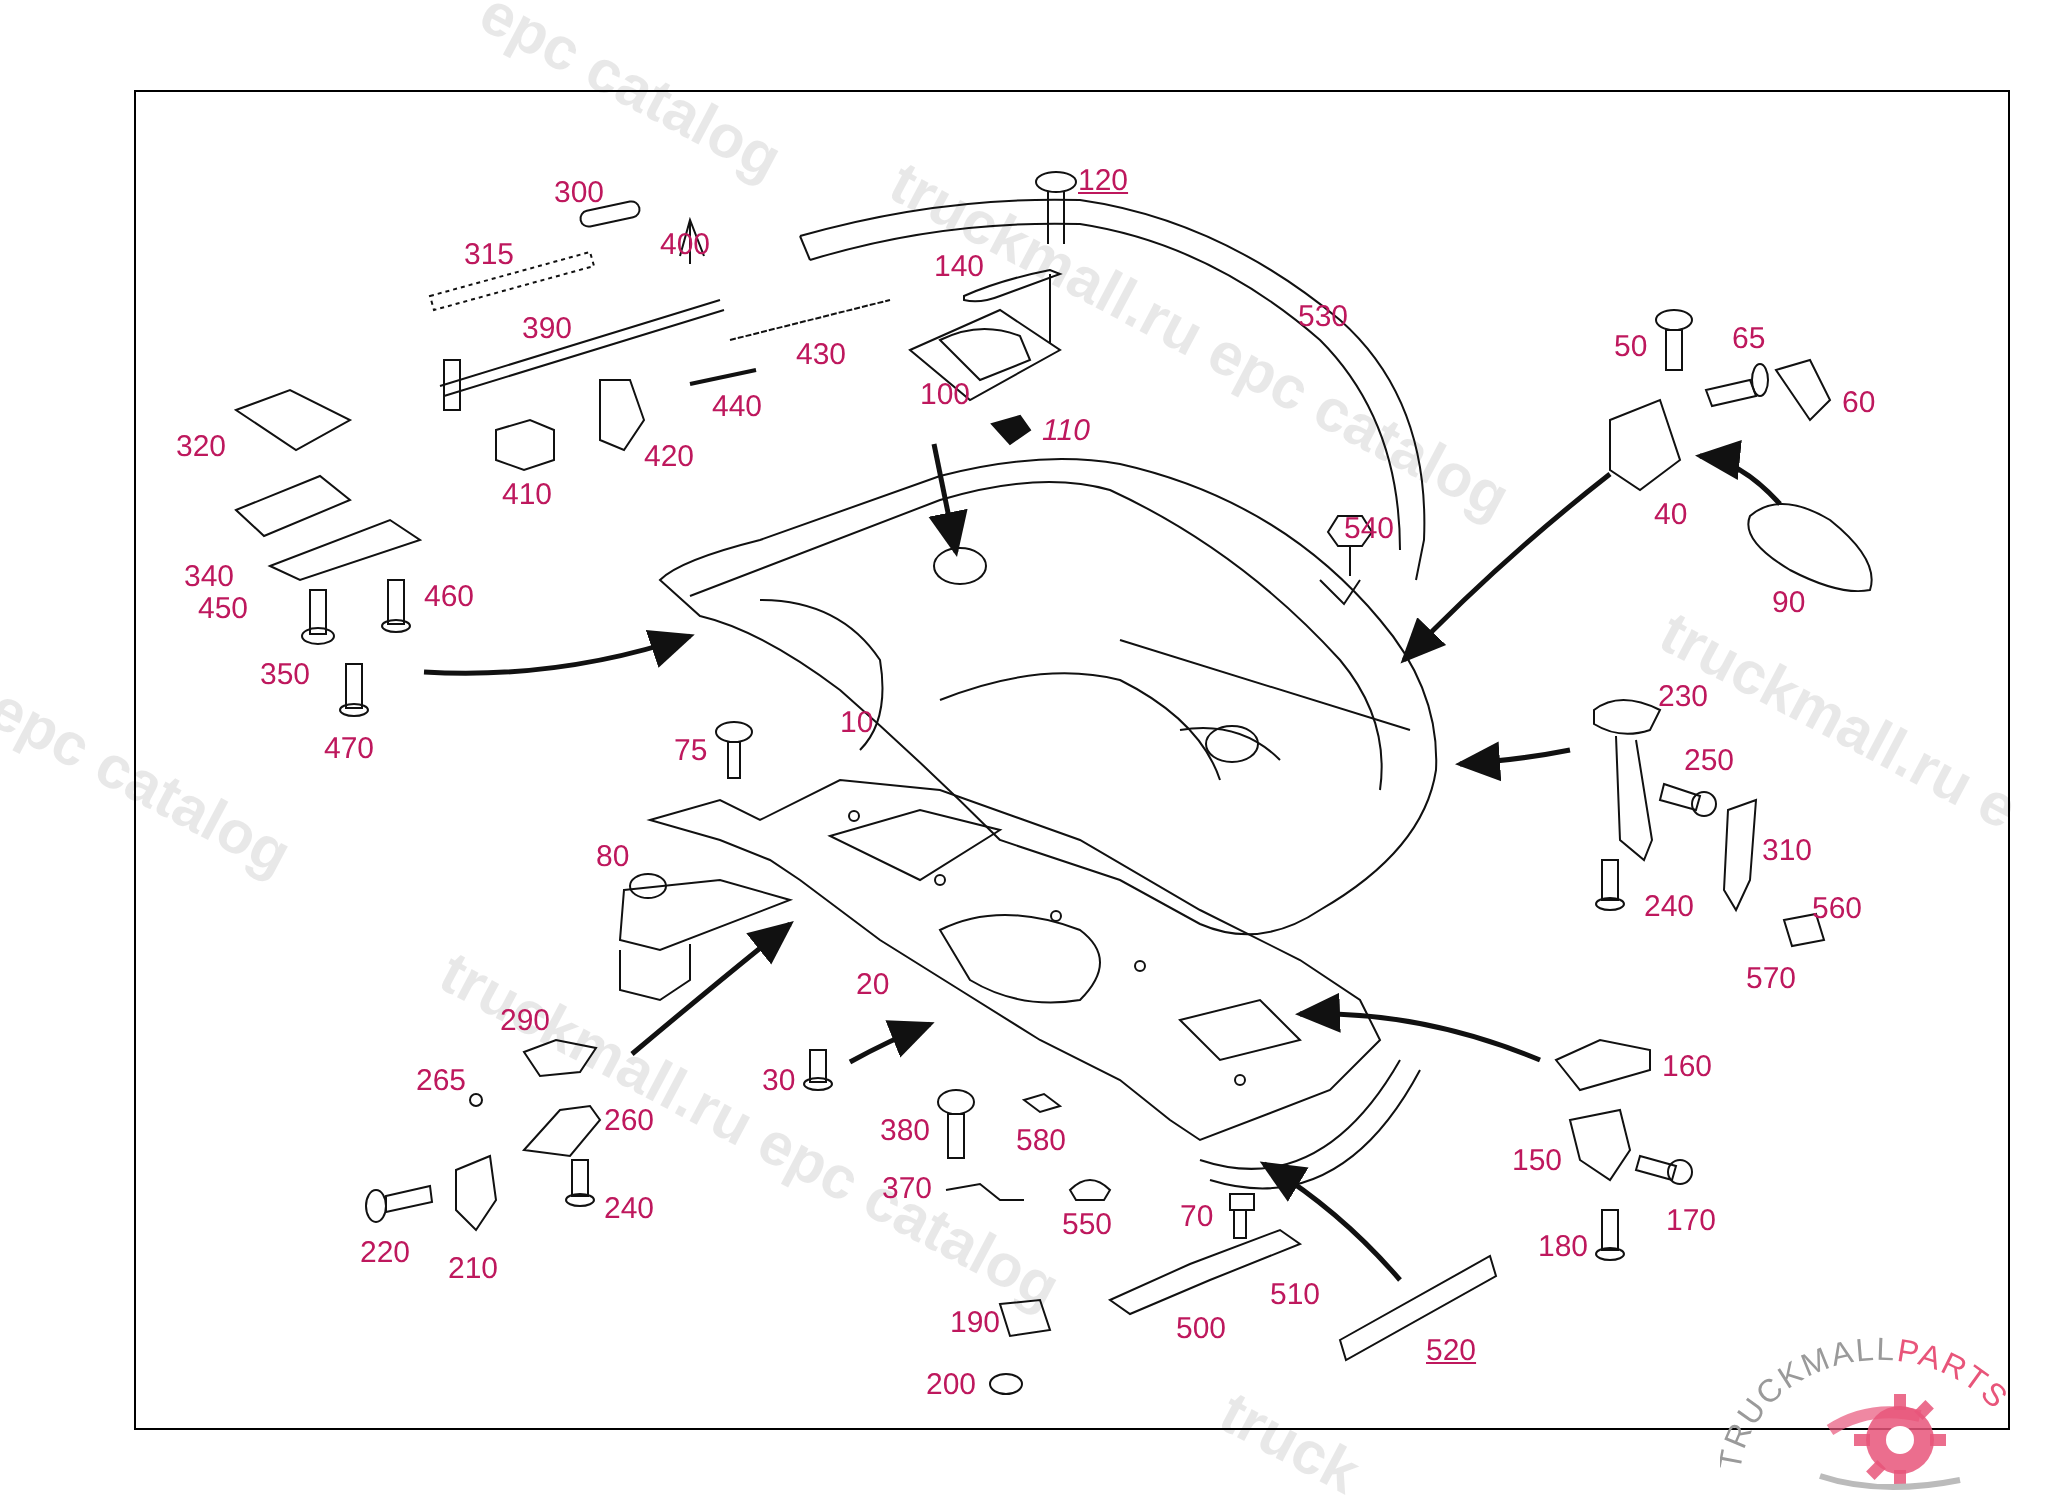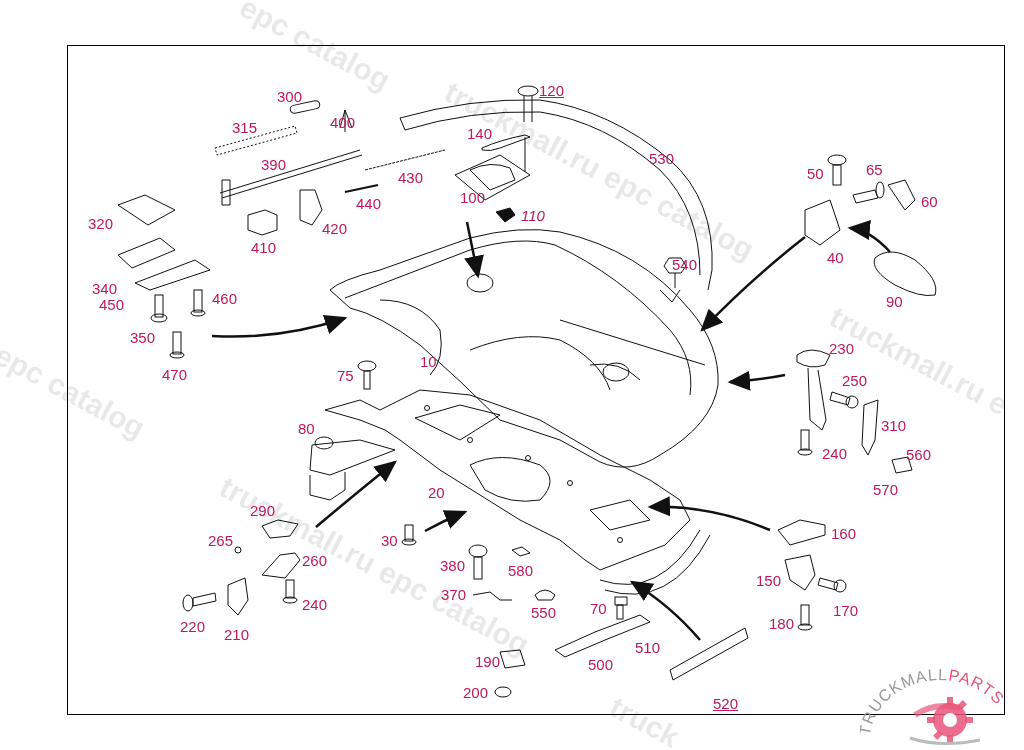--- a/index.html
+++ b/index.html
@@ -251,21 +251,21 @@
 <span class="lbl" style="left:330px;top:115px;">400</span>
 <span class="lbl" style="left:251px;top:240px;">410</span>
 <span class="lbl" style="left:322px;top:221px;">420</span>
 <span class="lbl" style="left:398px;top:170px;">430</span>
 <span class="lbl" style="left:356px;top:196px;">440</span>
 <span class="lbl" style="left:99px;top:297px;">450</span>
 <span class="lbl" style="left:212px;top:291px;">460</span>
 <span class="lbl" style="left:162px;top:367px;">470</span>
 <span class="lbl" style="left:588px;top:657px;">500</span>
 <span class="lbl" style="left:635px;top:640px;">510</span>
-<span class="lbl" style="left:713px;top:696px;text-decoration:underline;">520</span>
+<span class="lbl" style="left:713px;top:668px;text-decoration:underline;">520</span>
 <span class="lbl" style="left:649px;top:151px;">530</span>
 <span class="lbl" style="left:637px;top:257px;margin-left:35px;">540</span>
 <span class="lbl" style="left:531px;top:605px;">550</span>
 <span class="lbl" style="left:906px;top:447px;">560</span>
 <span class="lbl" style="left:873px;top:482px;">570</span>
 <span class="lbl" style="left:508px;top:563px;">580</span>
 
 <svg id="logo" viewBox="0 0 160 90" xmlns="http://www.w3.org/2000/svg">
   <defs>
     <path id="arcPath" d="M10,80 A70,60 0 0 1 150,80"></path>

